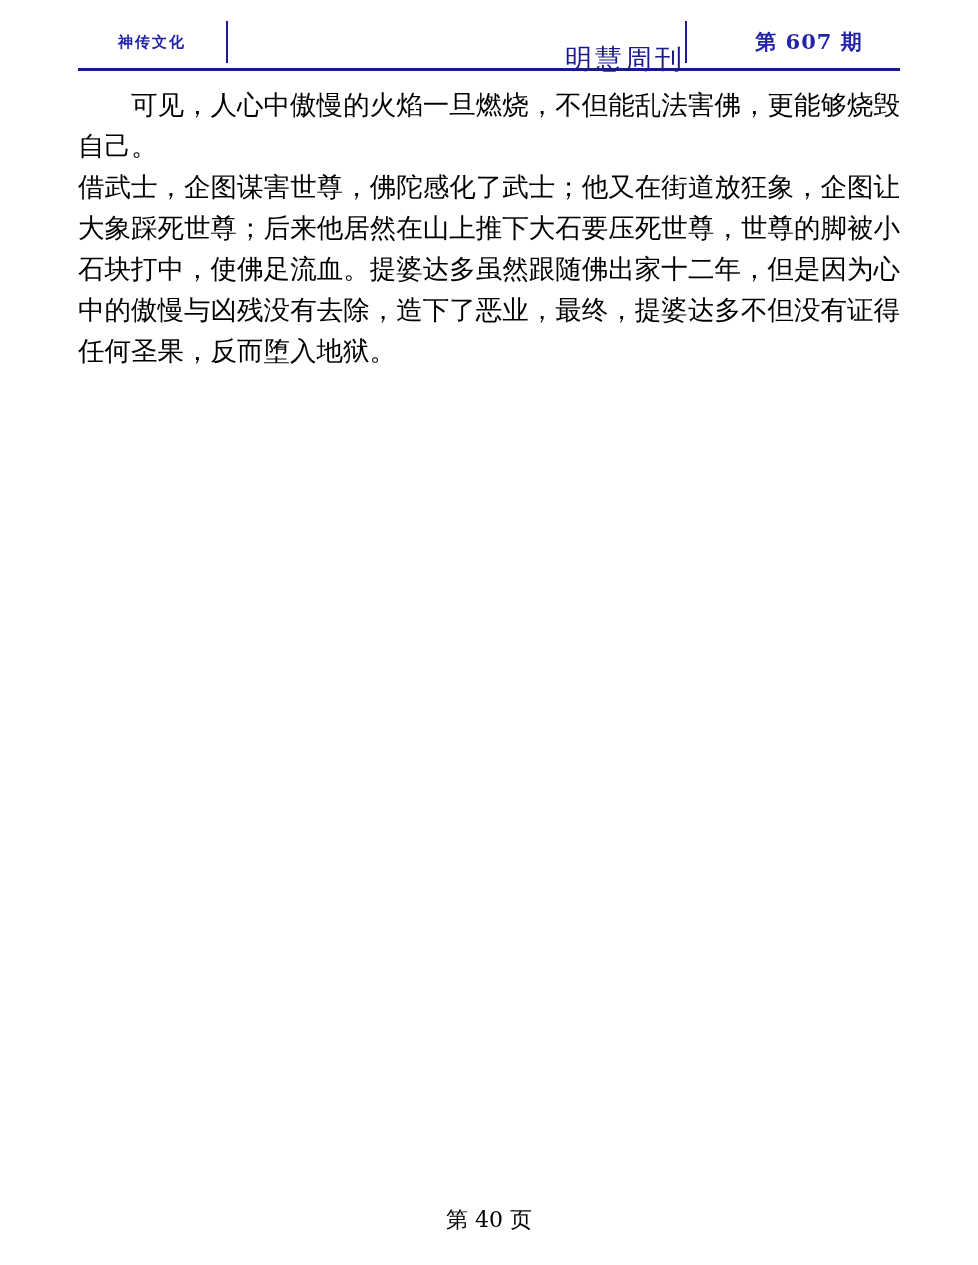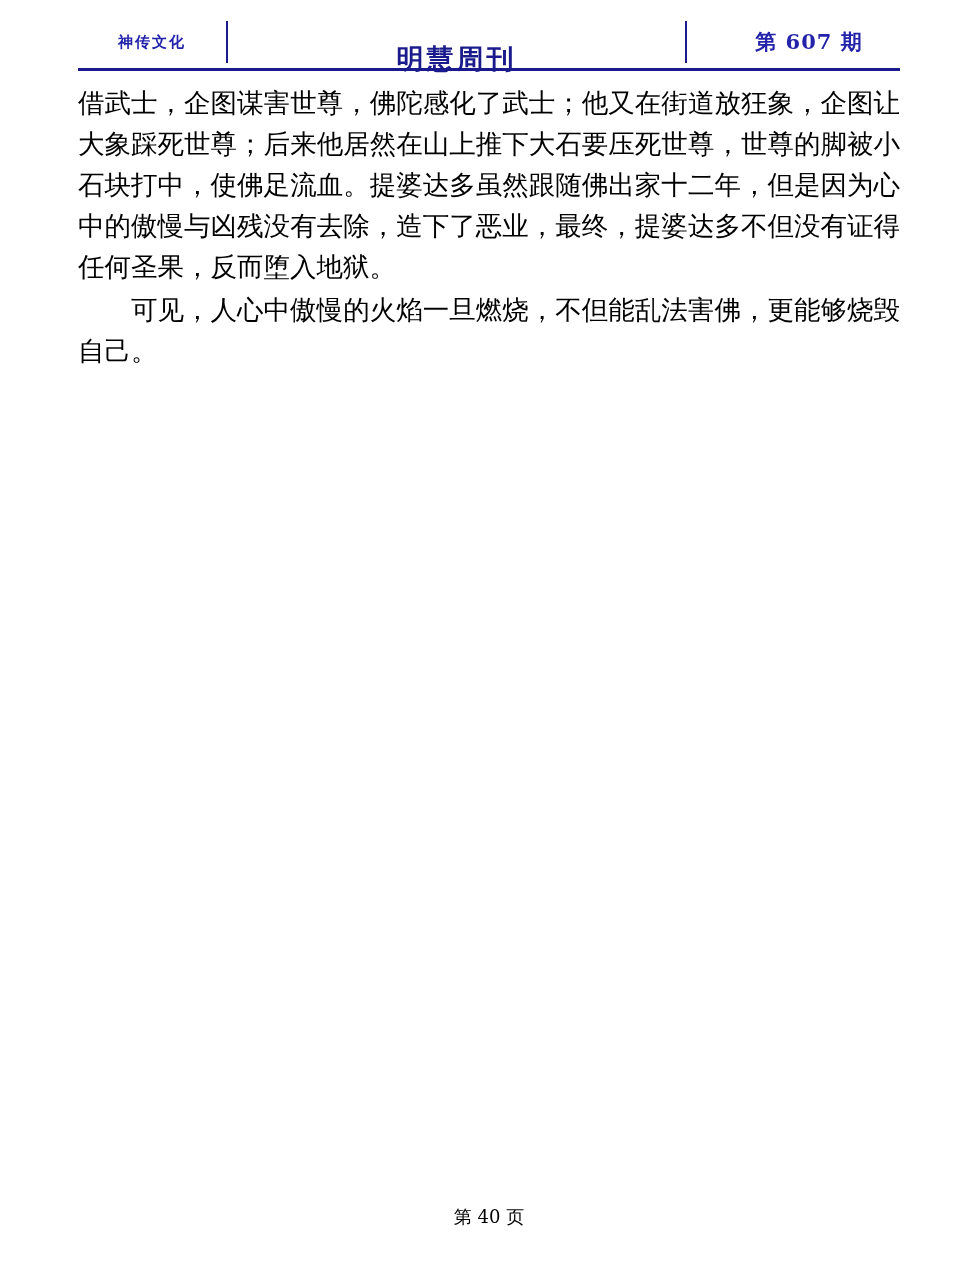--- a/index.html
+++ b/index.html
@@ -42,23 +42,23 @@
     color: #2222aa;
     letter-spacing: 2px;
   }
   .header-divider {
     width: 2px;
     height: 42px;
     background: #1a1a8c;
   }
   .header-center {
     flex: 1;
-    text-align: center;
+    text-align: right;
     font-family: "DejaVu Sans", "Liberation Sans", sans-serif;
-    font-weight: bold;
+    font-weight: normal;
     font-size: 27px;
     color: #1a1a8c;
     letter-spacing: 3px;
     margin-top: 34px;
   }
   .header-right {
     width: 182px;
     text-align: center;
     font-family: "DejaVu Serif", "Liberation Serif", serif;
     font-weight: bold;
@@ -97,39 +97,39 @@
     margin-top: 2px;
   }
 
   
   .footer {
     position: absolute;
     left: 0;
     top: 1205px;
     width: 978px;
     text-align: center;
-    font-size: 18px;
+    font-size: 22px;
     font-family: "DejaVu Serif", "Liberation Serif", serif;
     color: #000000;
   }
 </style>
 </head>
 <body>
 
 <div class="page">
 
   <div class="header">
     <div class="header-left">神传文化</div>
     <div class="header-divider"></div>
     <div class="header-center">明慧周刊</div>
     <div class="header-divider"></div>
     <div class="header-right">第 607 期</div>
   </div>
   <div class="header-rule"></div>
 
   <div class="content">
+    <p class="para indent">可见，人心中傲慢的火焰一旦燃烧，不但能乱法害佛，更能够烧毁自己。</p>
     <p class="para">借武士，企图谋害世尊，佛陀感化了武士；他又在街道放狂象，企图让大象踩死世尊；后来他居然在山上推下大石要压死世尊，世尊的脚被小石块打中，使佛足流血。提婆达多虽然跟随佛出家十二年，但是因为心中的傲慢与凶残没有去除，造下了恶业，最终，提婆达多不但没有证得任何圣果，反而堕入地狱。</p>
-    <p class="para indent">可见，人心中傲慢的火焰一旦燃烧，不但能乱法害佛，更能够烧毁自己。</p>
   </div>
 
   <div class="footer">第 40 页</div>
 
 </div>
 
 </body></html>

